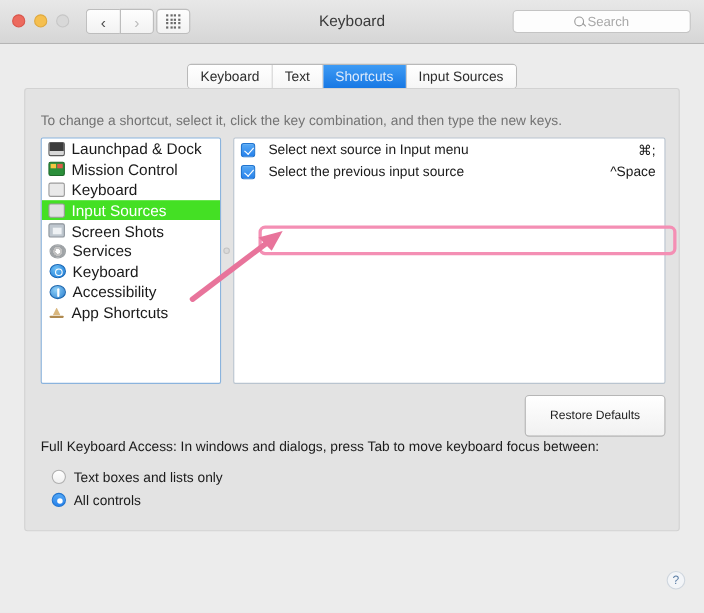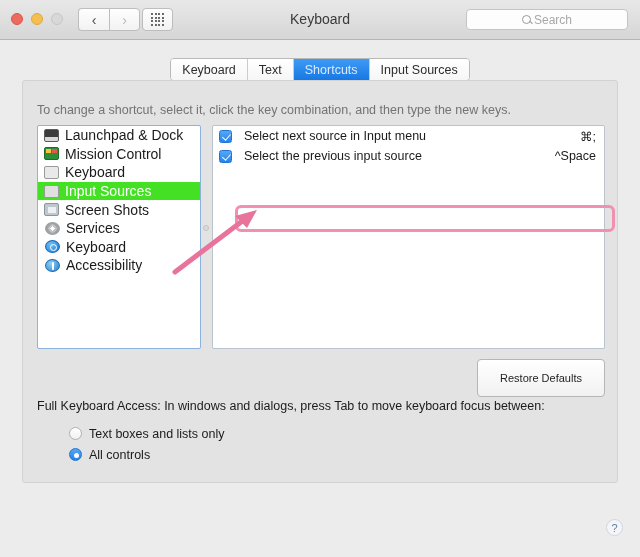--- a/index.html
+++ b/index.html
@@ -174,21 +174,21 @@
   .restore {
     position: absolute; left: 454px; top: 278px; width: 128px; height: 38px;
     background: linear-gradient(to bottom,#ffffff,#f1f1f1);
     border: 1px solid #b6b6b6; border-radius: 4px;
     display: flex; align-items: center; justify-content: center;
     font-size: 11px; color: #1f1f1f;
   }
 
   
   .fka { position: absolute; left: 14px; top: 318px; font-size: 12.5px; color: #1b1b1b; }
-  .radios { position: absolute; left: 46px; top: 342px; }
+  .radios { position: absolute; left: 24px; top: 342px; }
   .rrow { display: flex; align-items: center; gap: 7px; height: 21px; font-size: 12.5px; color: #1b1b1b; }
   .radio { width: 13px; height: 13px; border-radius: 50%;
     background: linear-gradient(to bottom,#ffffff,#f0f0f0); border: 1px solid #b0b0b0; position: relative; }
   .radio.on { background: linear-gradient(to bottom,#55a8f5,#2782ec); border-color: #2174cf; }
   .radio.on::after { content:""; position:absolute; left:4px; top:4px; width:5px; height:5px;
     border-radius:50%; background:#ffffff; }
   .note { position: absolute; left: 14px; top: 387px; font-size: 11.5px; color: #3a3a3a; }
 
   
   .helpbtn {
@@ -283,20 +283,24 @@
         <span>Services</span>
       </div>
       <div class="srow">
         <span class="sicon ic-spotlight"></span>
         <span>Keyboard</span>
       </div>
       <div class="srow">
         <span class="sicon ic-access"></span>
         <span>Accessibility</span>
       </div>
+      <div class="srow">
+        <span class="sicon ic-appshort"></span>
+        <span>App Shortcuts</span>
+      </div>
     </div>
 
     <div class="splitter">
       <span class="knob"></span>
     </div>
 
     <div class="listpane">
       <div class="lrow">
         <span class="cbx"></span>
         <span class="lbl">Select next source in Input menu</span>

